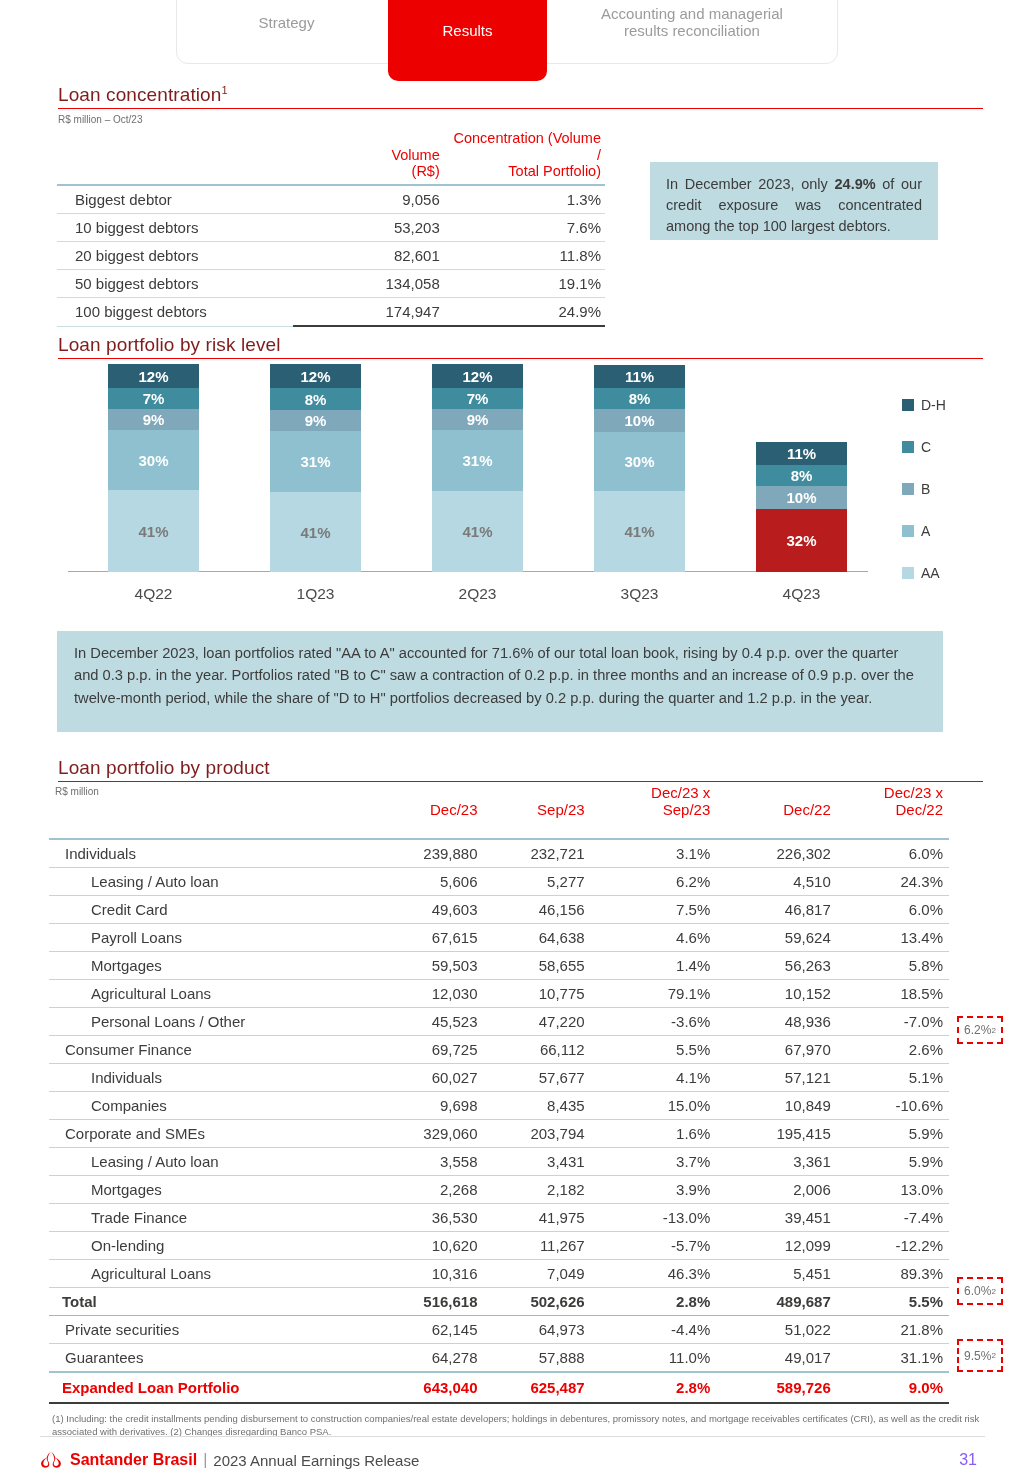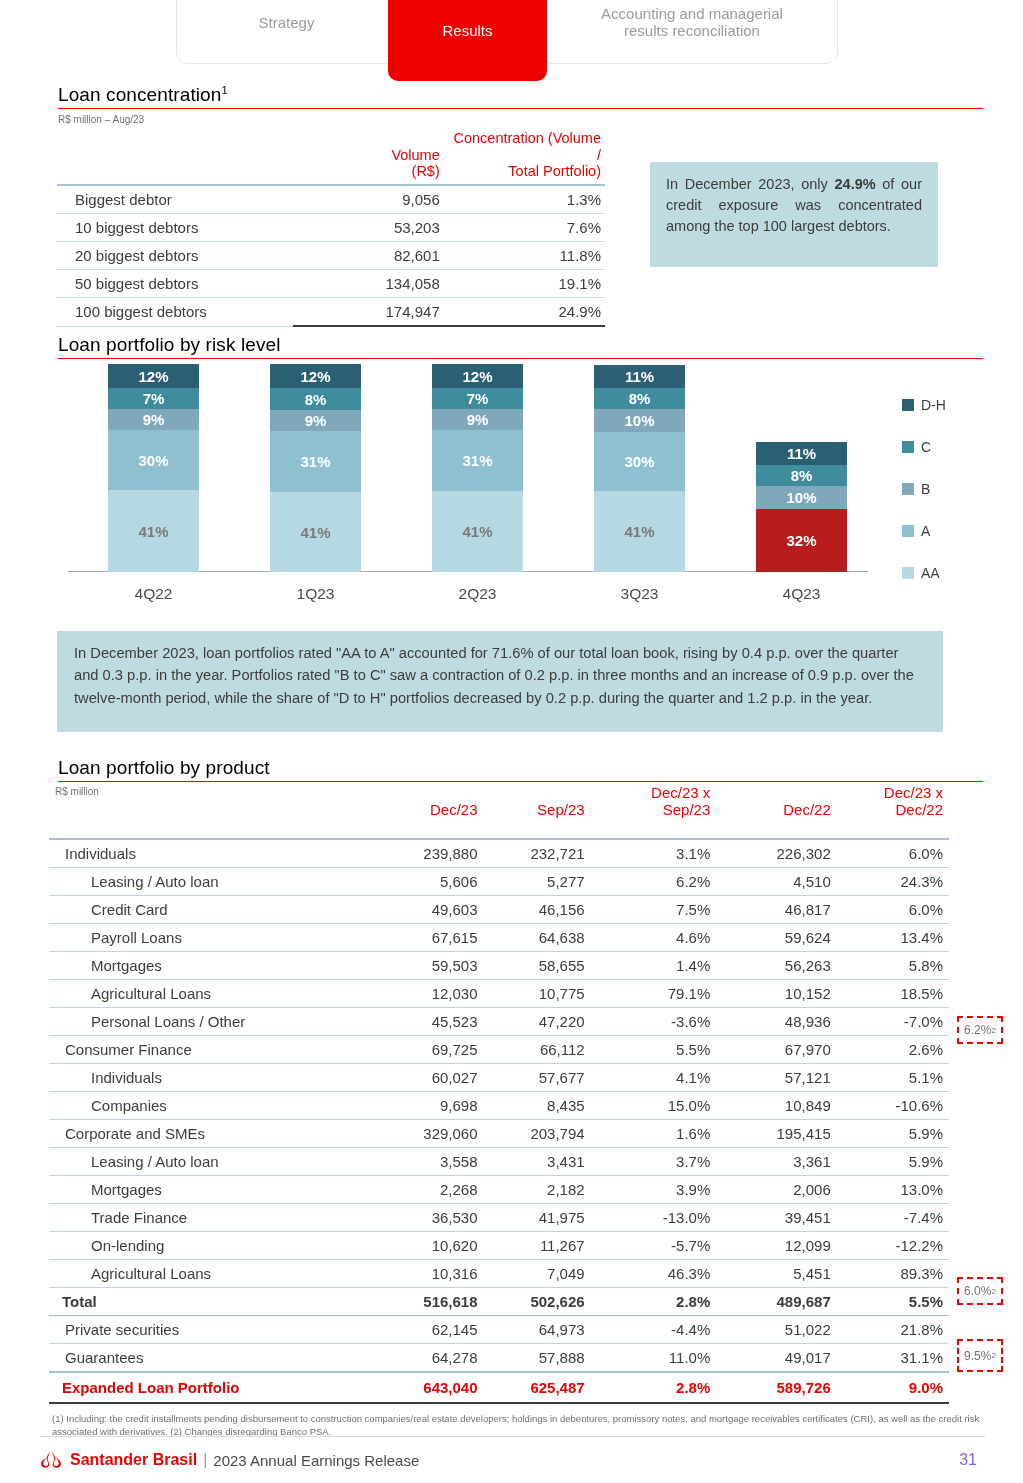--- a/index.html
+++ b/index.html
@@ -56,21 +56,21 @@
     background: #ec0000;
     color: #ffffff;
     border-radius: 10px;
   }
   .tab-recon { left: 380px; width: 272px; }
 
   
   .sec-head {
     position: absolute;
     font-size: 19px;
-    color: #000000;
+    color: #7f1d1d;
     letter-spacing: .1px;
   }
   .sec-rule {
     position: absolute;
     height: 1px;
     background: #ec0000;
   }
   .sup { font-size: 11px; vertical-align: super; }
 
   .unit-label {
@@ -111,21 +111,21 @@
 
   
   .callout {
     position: absolute;
     background: #bfdbe2;
     color: #3c3c3b;
     box-sizing: border-box;
   }
   .callout-1 {
     left: 650px; top: 162px;
-    width: 288px; height: 105px;
+    width: 288px; height: 78px;
     padding: 12px 16px;
     font-size: 14.5px;
     line-height: 1.45;
     text-align: justify;
   }
   .callout-2 {
     left: 57px; top: 631px;
     width: 886px; height: 101px;
     padding: 11px 17px;
     font-size: 14.7px;
@@ -312,21 +312,21 @@
     <span>Results</span>
   </div>
   <div class="tab tab-recon">
     <span style="white-space:pre-line">Accounting and managerial
 results reconciliation</span>
   </div>
 </div>
 
 <div class="sec-head" style="left:58px; top:84px;"><span>Loan concentration</span><span class="sup">1</span></div>
 <div class="sec-rule" style="left:58px; top:108px; width:925px;"></div>
-<div class="unit-label" style="left:58px; top:114px;">R$ million – Aug/23</div>
+<div class="unit-label" style="left:58px; top:114px;">R$ million – Oct/23</div>
 
 <table class="conc">
   <thead>
     <tr>
       <th style="width:240px;"></th>
       <th style="width:150px;">
         <span>Volume</span><br>
         <span>(R$)</span>
       </th>
       <th style="width:158px;">

